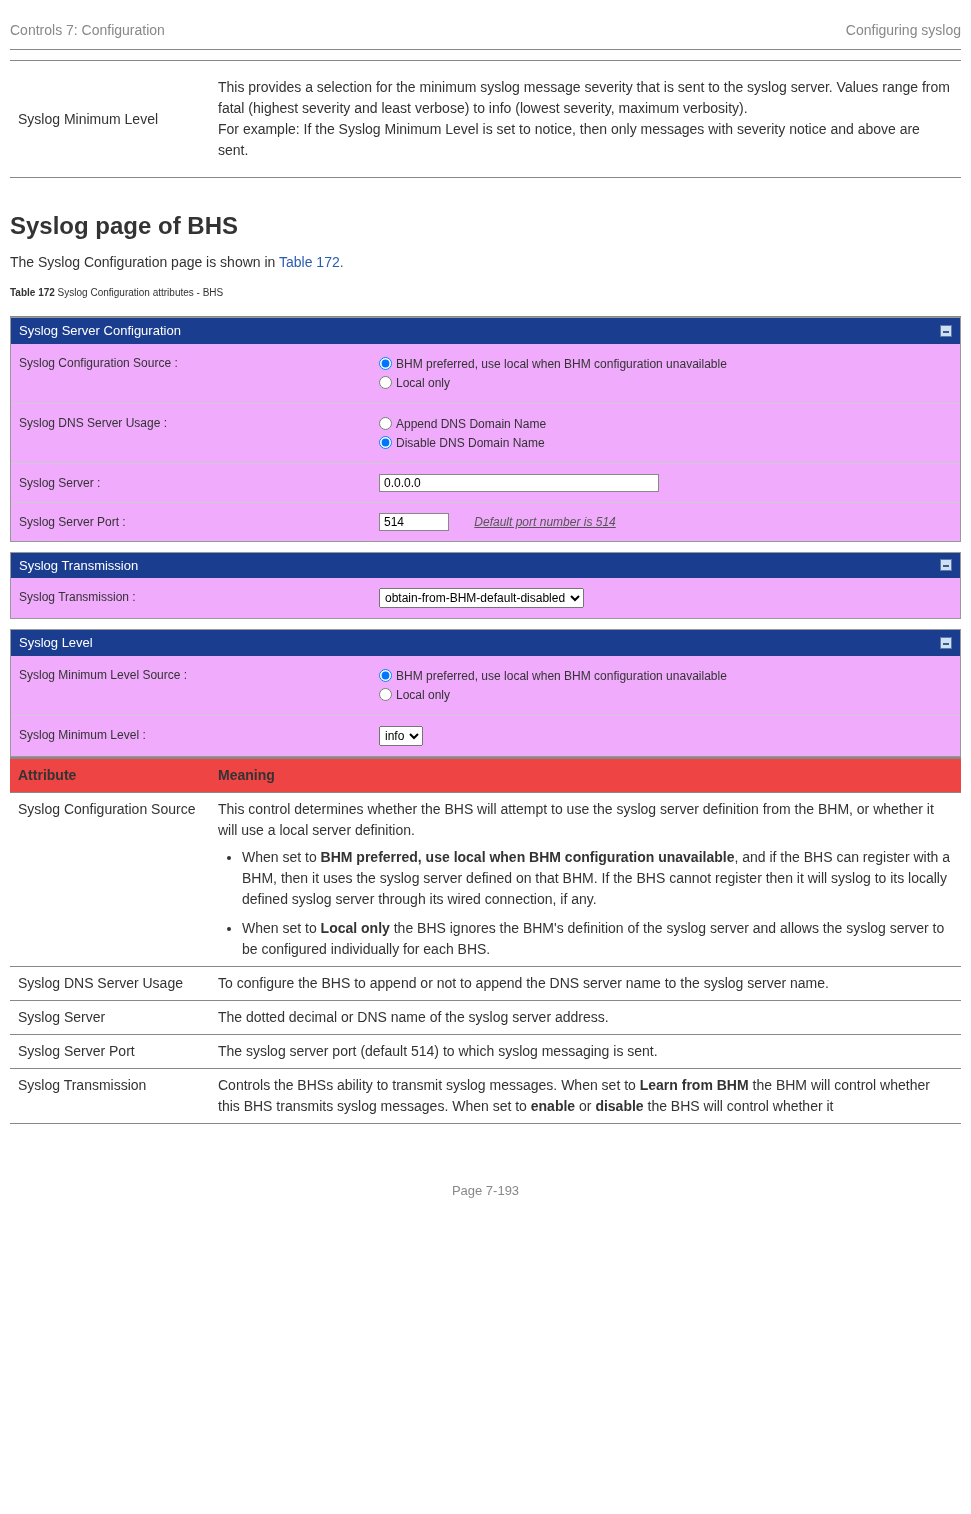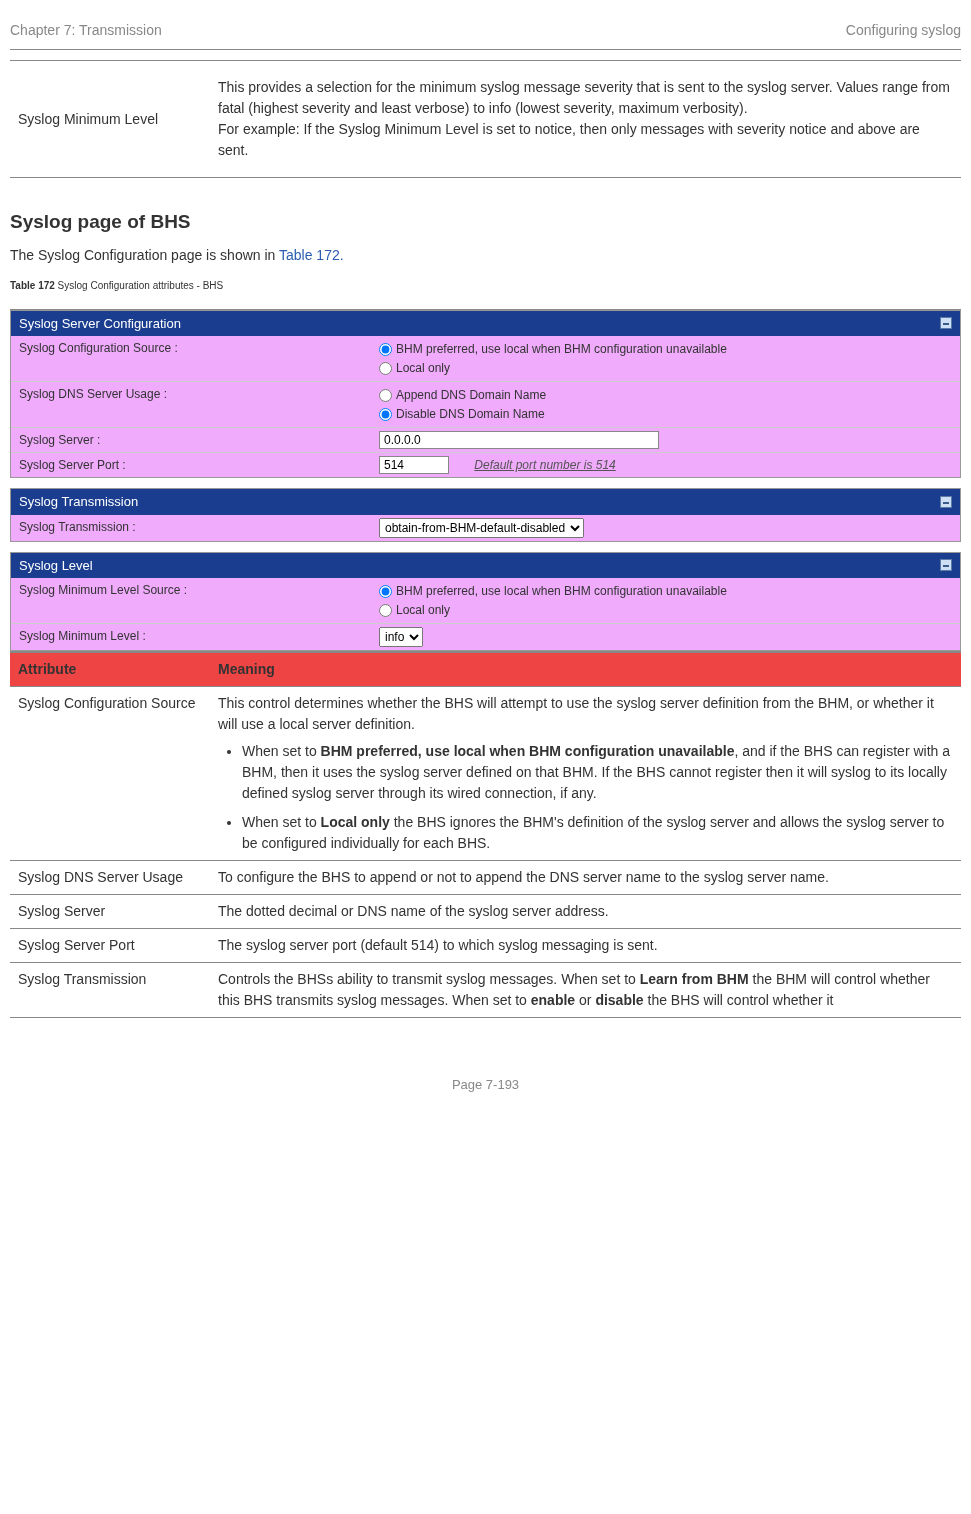--- a/index.html
+++ b/index.html
@@ -30,21 +30,21 @@
     margin-bottom: 30px;
   }
   .minitable td {
     vertical-align: middle;
     padding: 16px 8px;
     border-top: 1px solid #888;
     border-bottom: 1px solid #888;
   }
   .minitable td.label { width: 200px; white-space: nowrap; }
 
-  h2.section-title { font-size: 19px; font-weight: bold; margin: 20px 0 8px 0; }
+  h2.section-title { font-size: 24px; font-weight: bold; margin: 20px 0 8px 0; }
   p.intro { margin-bottom: 12px; }
   a.tbl-link { color: #2a5db0; text-decoration: none; }
 
   .table-caption { font-size: 10px; margin-bottom: 16px; }
   .table-caption b { font-weight: bold; }
 
   
   .ui-panels { border-top: 1px solid #888; border-bottom: 0; margin-bottom: 0; }
   .panel {
     border: 1px solid #999;
@@ -71,21 +71,21 @@
   }
   .panel-toggle::before {
     content: "";
     position: absolute;
     left: 2px; right: 2px; top: 5px;
     border-top: 2px solid #3a5a88;
   }
   .panel-body table { width: 100%; border-collapse: collapse; }
   .panel-body td {
     border-top: 1px solid #ccc;
-    padding: 3px 8px;
+    padding: 10px 8px;
     vertical-align: top;
     font-size: 12px;
     color: #333;
   }
   .panel-body tr:first-child td { border-top: none; }
   .panel-body td.plabel { width: 360px; }
   .radio-row { display: flex; align-items: center; gap: 4px; margin: 1px 0; }
   .radio-row input[type=radio] { margin: 0; }
   .txtinput { font-family: Arial; font-size: 12px; padding: 1px 4px; border: 1px solid #888; }
   .note { font-style: italic; color: #555; margin-left: 22px; text-decoration: underline; }
@@ -115,21 +115,21 @@
   .attrtable ul { margin: 6px 0 0 24px; padding: 0; }
   .attrtable li { margin-bottom: 8px; }
   .attrtable li:last-child { margin-bottom: 0; }
 
   .page-footer { text-align: center; color: #888; font-size: 13px; margin-top: 57px; }
 </style>
 </head>
 <body>
 
 <div class="header-bar">
-  <span>Chapter 7:  Transmission</span>
+  <span>Controls 7:  Configuration</span>
   <span>Configuring syslog</span>
 </div>
 <hr class="sep">
 
 <div class="content">
 
   <table class="minitable">
     <tbody>
         <tr>
       <td class="label">Syslog Minimum Level</td>

